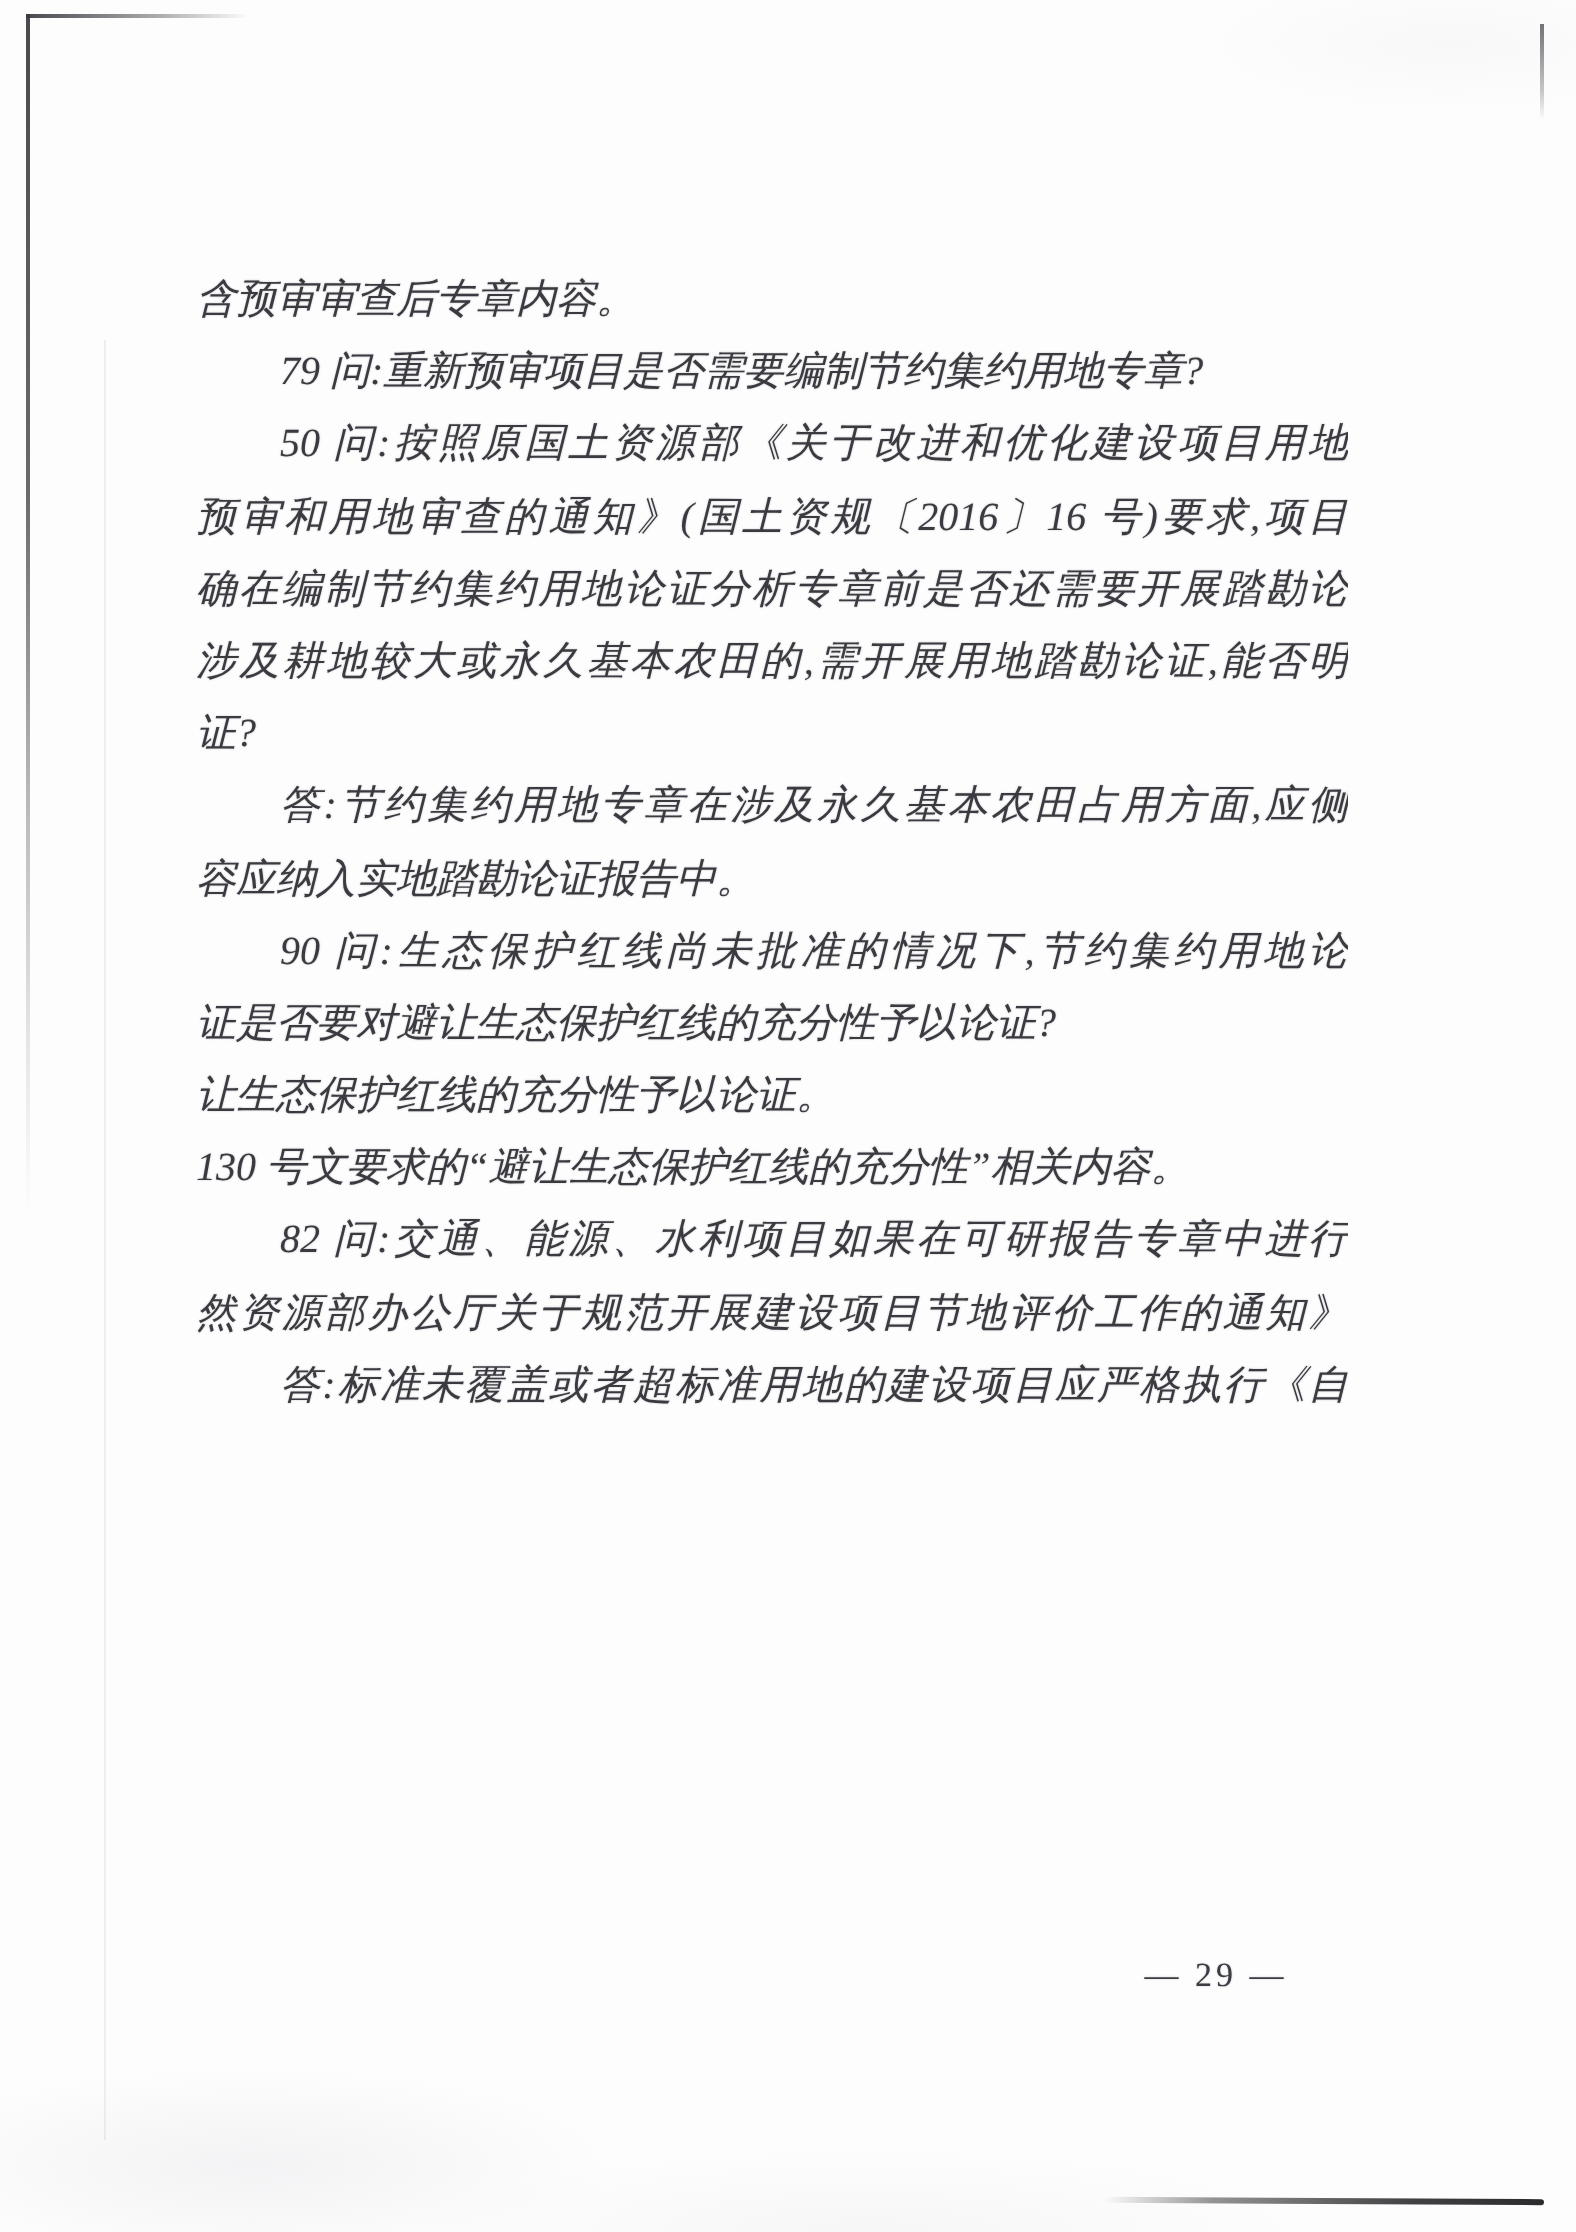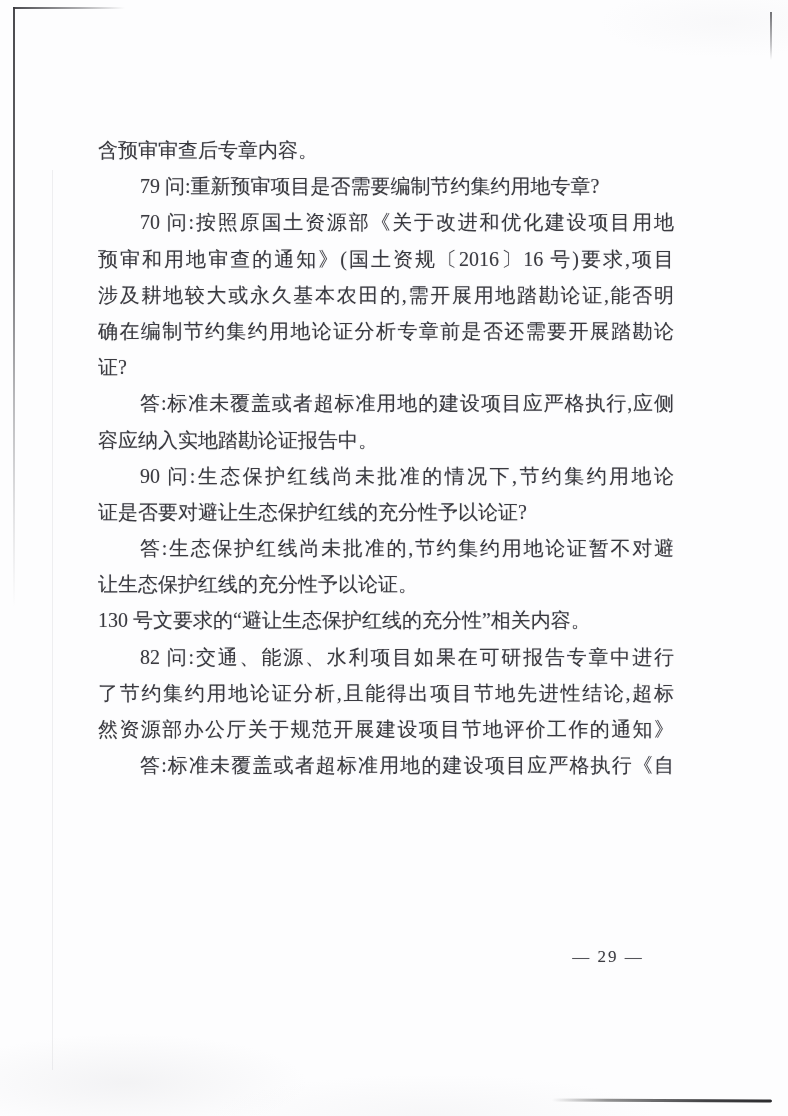--- a/index.html
+++ b/index.html
@@ -54,33 +54,34 @@
   }
   
   .textblock {
     position: absolute;
     left: 98px;
     top: 132px;
     width: 576px;
     color: #3a3a40;
     font-size: 20px;
     text-shadow: 0 0 1px rgba(70,70,75,0.35);
+    font-style: italic;
   }
   .line {
     height: 36.2px;
     line-height: 36.2px;
     text-align: justify;
     text-align-last: left;
     overflow: hidden;
   }
   .line.ind { padding-left: 42px; }
   .line.jfy { text-align-last: justify; }
   .pagenum {
     position: absolute;
-    top: 947px;
+    top: 978px;
     left: 556px;
     width: 104px;
     text-align: center;
     font-size: 17px;
     letter-spacing: 2px;
     color: #3c3c42;
     text-shadow: 0 0 1px rgba(70,70,75,0.3);
   }
 </style>
 </head>
@@ -90,33 +91,31 @@
 
   <div class="edge-left"></div>
   <div class="edge-top"></div>
   <div class="edge-top-right"></div>
   <div class="edge-bottom-right"></div>
   <div class="streak-faint"></div>
 
   <div class="textblock">
     <div class="line">含预审审查后专章内容。</div>
     <div class="line ind">79 问:重新预审项目是否需要编制节约集约用地专章?</div>
-    <div class="line ind jfy">70 问:按照原国土资源部《关于改进和优化建设项目用地</div>
+    <div class="line ind jfy">50 问:按照原国土资源部《关于改进和优化建设项目用地</div>
     <div class="line jfy">预审和用地审查的通知》(国土资规〔2016〕16 号)要求,项目</div>
+    <div class="line jfy">确在编制节约集约用地论证分析专章前是否还需要开展踏勘论</div>
     <div class="line jfy">涉及耕地较大或永久基本农田的,需开展用地踏勘论证,能否明</div>
-    <div class="line jfy">确在编制节约集约用地论证分析专章前是否还需要开展踏勘论</div>
     <div class="line">证?</div>
-    <div class="line ind jfy">答:标准未覆盖或者超标准用地的建设项目应严格执行,应侧</div>
+    <div class="line ind jfy">答:节约集约用地专章在涉及永久基本农田占用方面,应侧</div>
     <div class="line">容应纳入实地踏勘论证报告中。</div>
     <div class="line ind jfy">90 问:生态保护红线尚未批准的情况下,节约集约用地论</div>
     <div class="line">证是否要对避让生态保护红线的充分性予以论证?</div>
-    <div class="line ind jfy">答:生态保护红线尚未批准的,节约集约用地论证暂不对避</div>
     <div class="line">让生态保护红线的充分性予以论证。</div>
     <div class="line">130 号文要求的“避让生态保护红线的充分性”相关内容。</div>
     <div class="line ind jfy">82 问:交通、能源、水利项目如果在可研报告专章中进行</div>
-    <div class="line jfy">了节约集约用地论证分析,且能得出项目节地先进性结论,超标</div>
     <div class="line jfy">然资源部办公厅关于规范开展建设项目节地评价工作的通知》</div>
     <div class="line ind jfy">答:标准未覆盖或者超标准用地的建设项目应严格执行《自</div>
   </div>
 
   <div class="pagenum">— 29 —</div>
 
 </div>
 
 </body></html>

